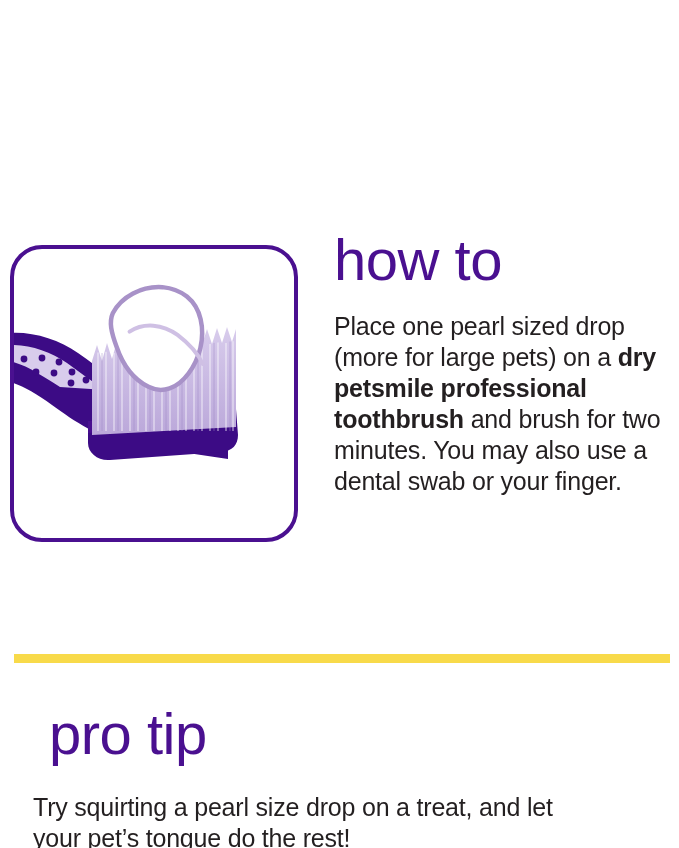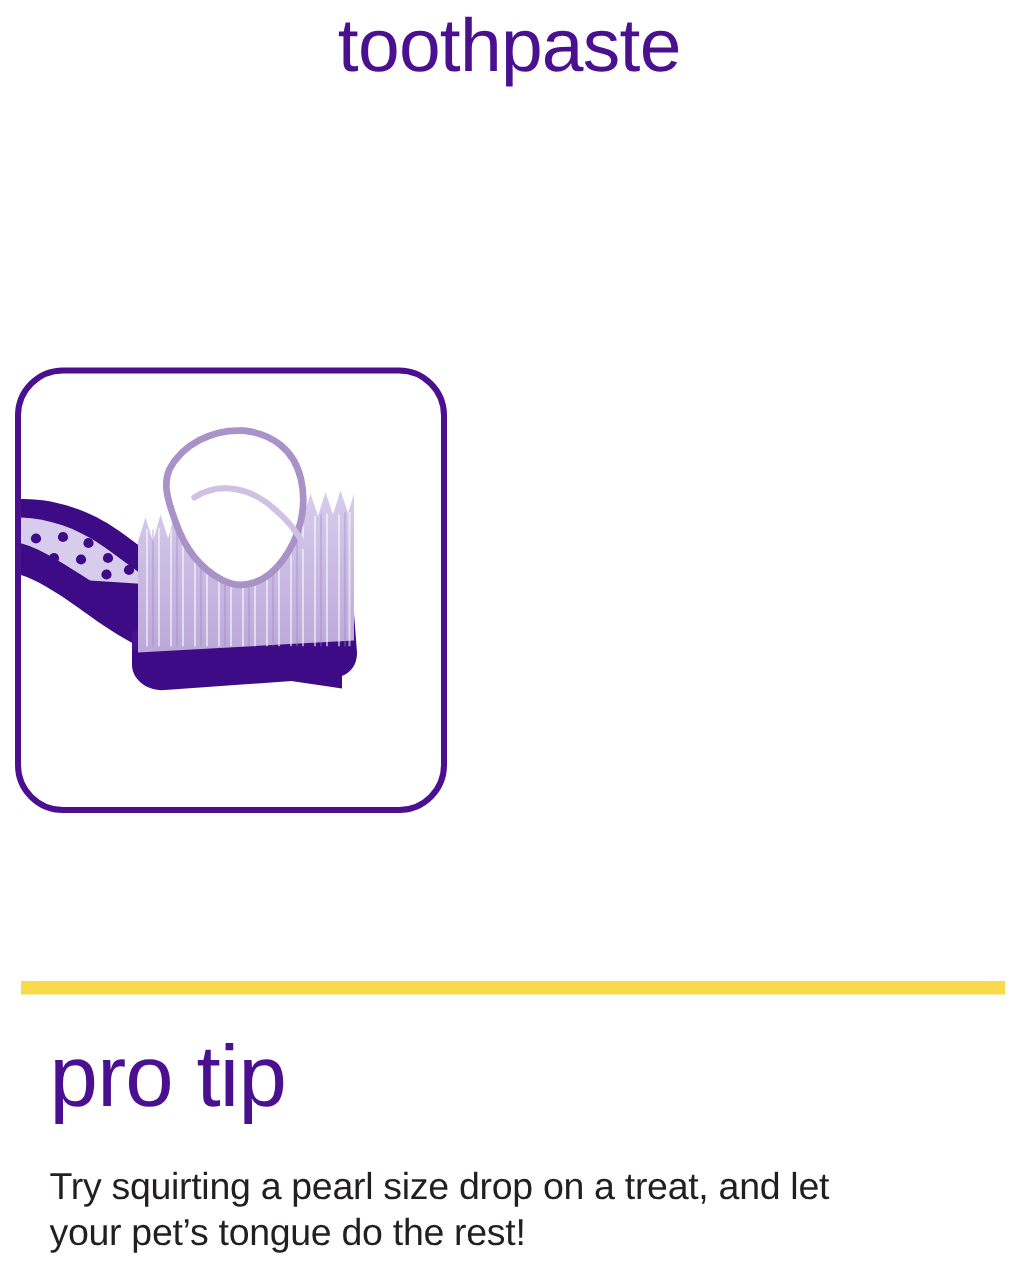--- a/index.html
+++ b/index.html
@@ -96,21 +96,21 @@
   }
 
   
   .protip-section {
     position: absolute;
     left: 33px;
     top: 686px;
     width: 620px;
   }
   .protip-heading {
-    margin: 0;
+    margin: 16px;
     padding: 0;
     color: #4A1090;
     font-size: 58px;
     font-weight: 400;
     line-height: 64px;
     letter-spacing: -0.5px;
     white-space: nowrap;
   }
   .protip-body {
     margin: 0;
@@ -121,21 +121,20 @@
     line-height: 31px;
     font-weight: 400;
     letter-spacing: -0.2px;
   }
   .protip-body .p-line { display: block; white-space: nowrap; }
 </style>
 </head>
 <body>
 
 <div class="page-title">
-  <span class="t-line">toothpaste</span>
 </div>
 
 <section class="howto-section">
 
   <div class="illus-frame">
     <svg width="280" height="289" viewBox="0 0 280 289">
       <defs>
         <clipPath id="bristleClip">
           <path d="M78,182 L78,104 L222,92 L222,182 Z"></path>
         </clipPath>
@@ -234,20 +233,24 @@
                  C 152,142 136,144 124,134
                  C 112,124 104,108 102,88
                  C 100,72 100,62 106,54 Z" transform="rotate(-13 146 90)" fill="#FFFFFF" stroke="#A892C8" stroke-width="4.5" stroke-linejoin="round"></path>
         <path d="M118,76
                  C 134,70 152,76 164,90
                  C 174,102 180,114 182,124" transform="rotate(-13 146 90)" fill="none" stroke="#CFC0E4" stroke-width="4" stroke-linecap="round"></path>
       </g>
     </svg>
   </div>
 
+  <div class="howto-text">
+    <h2 class="howto-heading">how to</h2>
+    <p class="howto-body"><span>Place one pearl sized drop (more for large pets) on a </span><b>dry petsmile professional toothbrush</b><span> and brush for two minutes. You may also use a dental swab or your finger.</span></p>
+  </div>
 </section>
 
 <div class="divider-bar"></div>
 
 <section class="protip-section">
   <h2 class="protip-heading">pro tip</h2>
   <p class="protip-body">
     <span class="p-line">Try squirting a pearl size drop on a treat, and let</span>
     <span class="p-line">your pet’s tongue do the rest!</span>
   </p>

